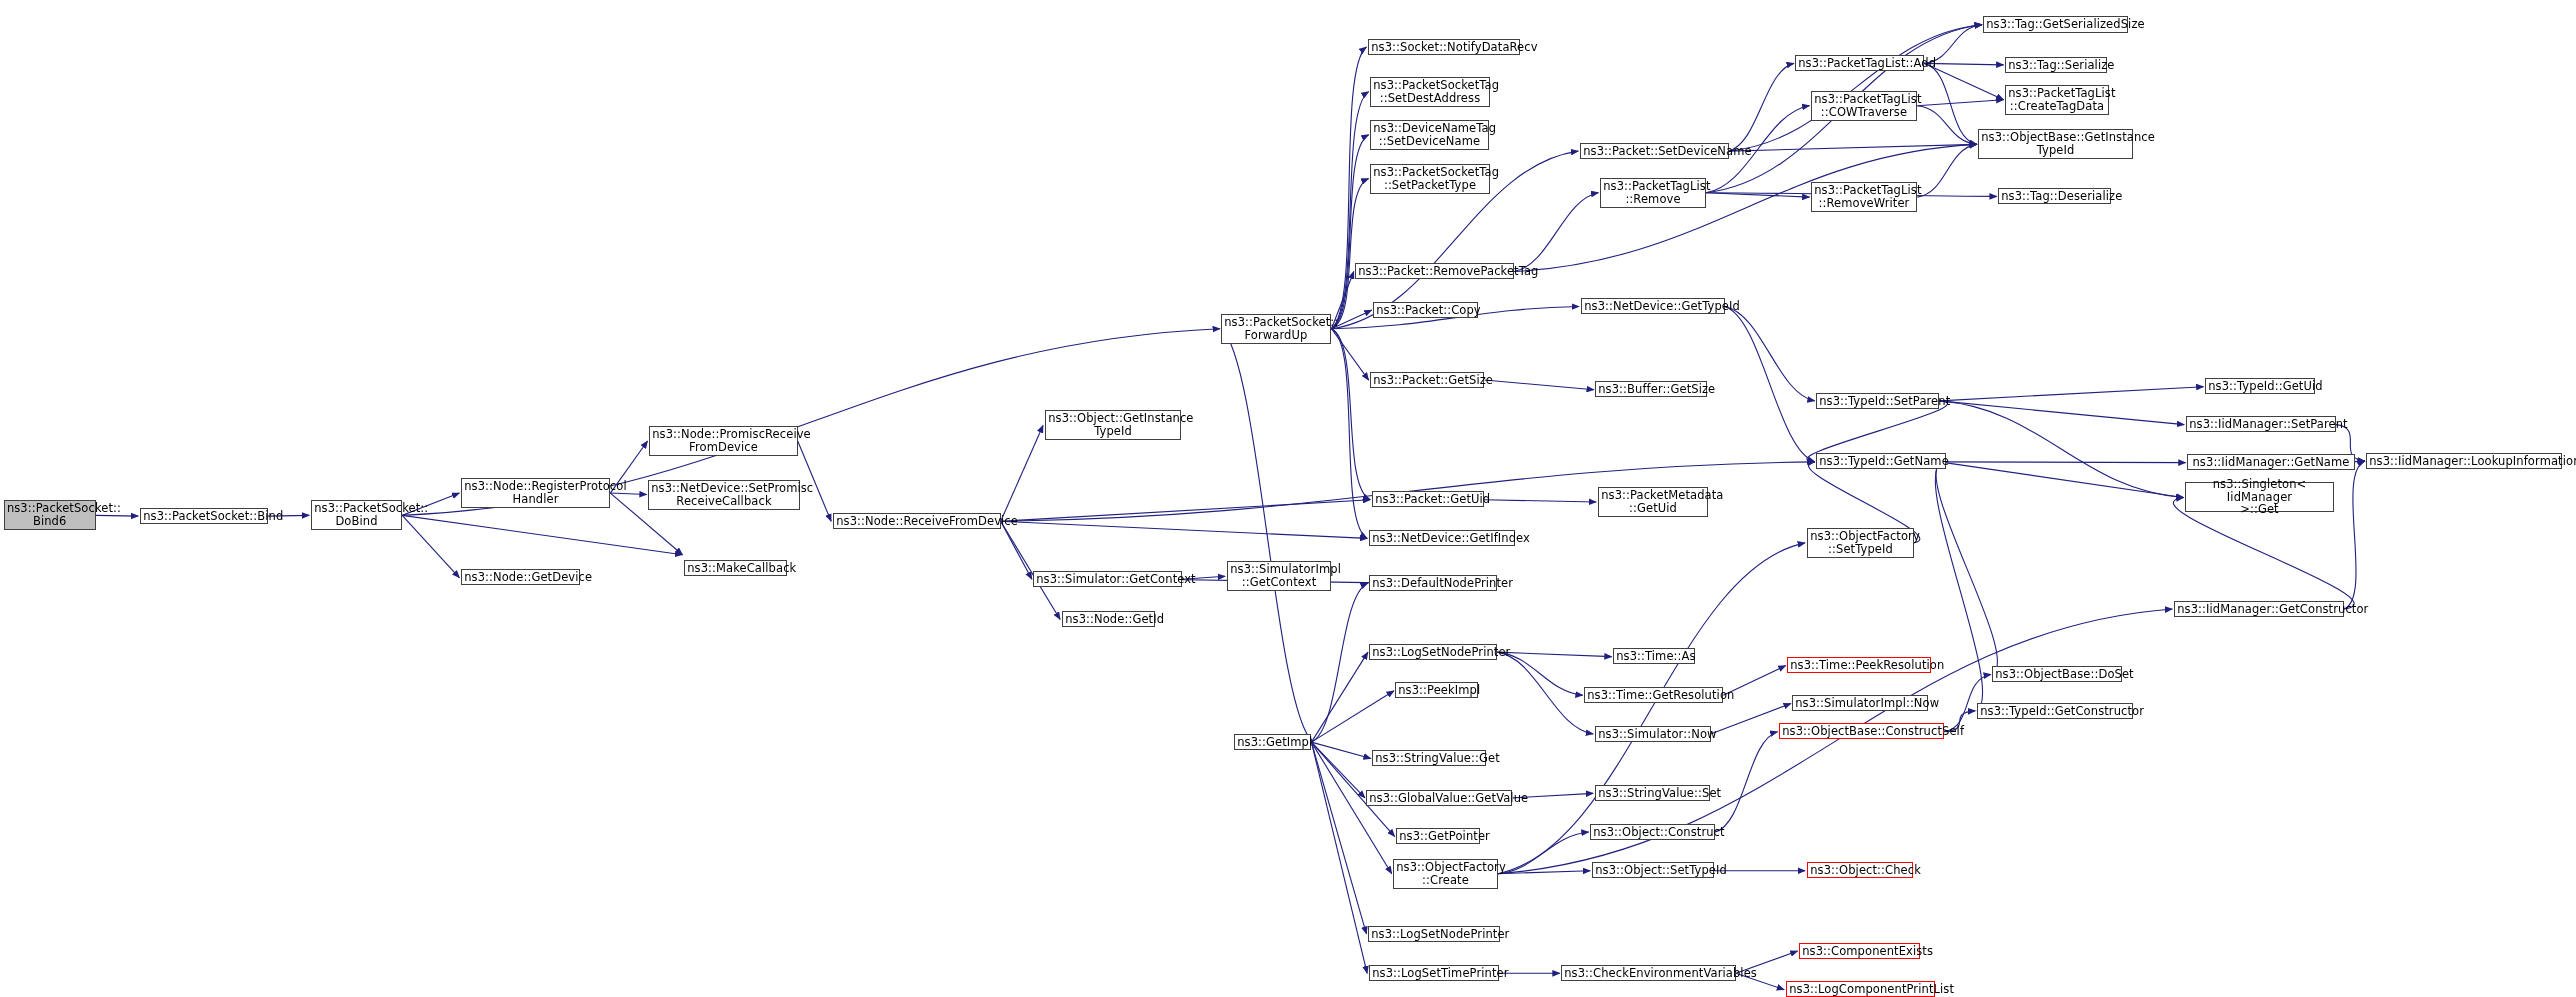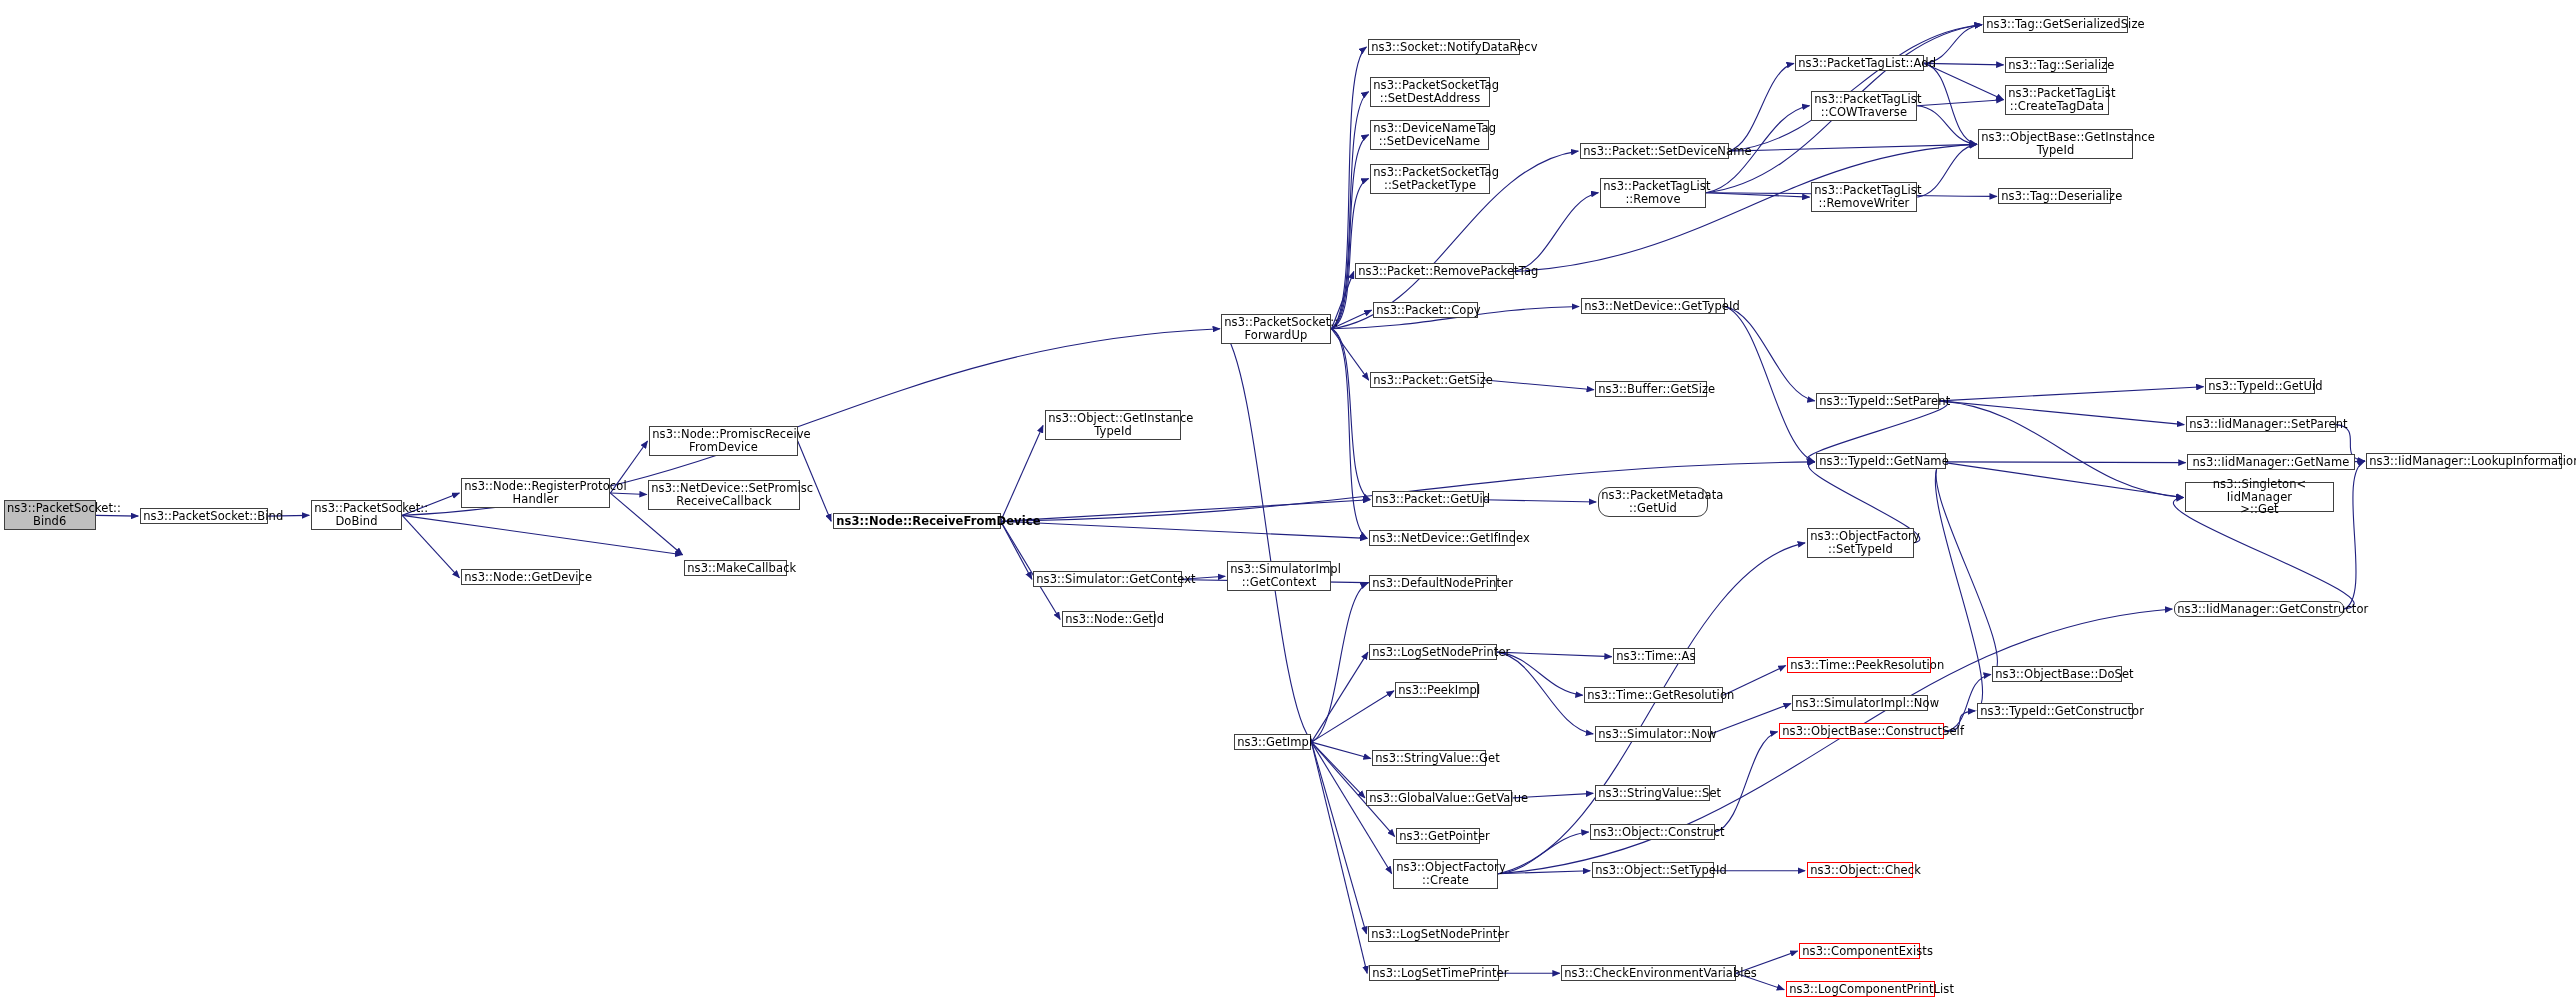--- a/index.html
+++ b/index.html
@@ -160,21 +160,21 @@
     <div class="node" style="left: 311px; top: 500px; width: 91px; height: 30px;"><span class="node-label">ns3::PacketSocket::
 DoBind</span></div>
     <div class="node" style="left: 461px; top: 478px; width: 149px; height: 30px;"><span class="node-label">ns3::Node::RegisterProtocol
 Handler</span></div>
     <div class="node" style="left: 649px; top: 426px; width: 149px; height: 30px;"><span class="node-label">ns3::Node::PromiscReceive
 FromDevice</span></div>
     <div class="node" style="left: 648px; top: 480px; width: 152px; height: 30px;"><span class="node-label">ns3::NetDevice::SetPromisc
 ReceiveCallback</span></div>
     <div class="node" style="left: 684px; top: 560px; width: 103px; height: 16.4px;"><span class="node-label">ns3::MakeCallback</span></div>
     <div class="node" style="left: 461px; top: 569px; width: 119px; height: 16.4px;"><span class="node-label">ns3::Node::GetDevice</span></div>
-    <div class="node" style="left: 833px; top: 513px; width: 168px; height: 16.4px; font-weight: bold;"><span class="node-label">ns3::Node::ReceiveFromDevice</span></div>
+    <div class="node" style="left: 833px; top: 513px; width: 168px; height: 16.4px;"><span class="node-label">ns3::Node::ReceiveFromDevice</span></div>
     <div class="node" style="left: 1045px; top: 410px; width: 136px; height: 30px;"><span class="node-label">ns3::Object::GetInstance
 TypeId</span></div>
     <div class="node" style="left: 1221px; top: 314px; width: 110px; height: 30px;"><span class="node-label">ns3::PacketSocket::
 ForwardUp</span></div>
     <div class="node" style="left: 1368px; top: 39px; width: 152px; height: 16.4px;"><span class="node-label">ns3::Socket::NotifyDataRecv</span></div>
     <div class="node" style="left: 1370px; top: 77px; width: 120px; height: 30px;"><span class="node-label">ns3::PacketSocketTag
 ::SetDestAddress</span></div>
     <div class="node" style="left: 1370px; top: 120px; width: 119px; height: 30px;"><span class="node-label">ns3::DeviceNameTag
 ::SetDeviceName</span></div>
     <div class="node" style="left: 1370px; top: 164px; width: 120px; height: 30px;"><span class="node-label">ns3::PacketSocketTag
@@ -209,31 +209,31 @@
 ::RemoveWriter</span></div>
     <div class="node" style="left: 1983px; top: 16.4px; width: 145px; height: 16.4px;"><span class="node-label">ns3::Tag::GetSerializedSize</span></div>
     <div class="node" style="left: 2005px; top: 57px; width: 102px; height: 16.4px;"><span class="node-label">ns3::Tag::Serialize</span></div>
     <div class="node" style="left: 2005px; top: 85px; width: 104px; height: 30px;"><span class="node-label">ns3::PacketTagList
 ::CreateTagData</span></div>
     <div class="node" style="left: 1978px; top: 129px; width: 155px; height: 30px;"><span class="node-label">ns3::ObjectBase::GetInstance
 TypeId</span></div>
     <div class="node" style="left: 1998px; top: 188px; width: 113px; height: 16.4px;"><span class="node-label">ns3::Tag::Deserialize</span></div>
     <div class="node" style="left: 1581px; top: 298px; width: 144px; height: 16.4px;"><span class="node-label">ns3::NetDevice::GetTypeId</span></div>
     <div class="node" style="left: 1595px; top: 381px; width: 112px; height: 16.4px;"><span class="node-label">ns3::Buffer::GetSize</span></div>
-    <div class="node" style="left: 1598px; top: 487px; width: 110px; height: 30px; border-radius: 11px;"><span class="node-label">ns3::PacketMetadata
+    <div class="node" style="left: 1598px; top: 487px; width: 110px; height: 30px;"><span class="node-label">ns3::PacketMetadata
 ::GetUid</span></div>
     <div class="node" style="left: 1816px; top: 393px; width: 123px; height: 16.4px;"><span class="node-label">ns3::TypeId::SetParent</span></div>
     <div class="node" style="left: 1816px; top: 453px; width: 130px; height: 16.4px;"><span class="node-label">ns3::TypeId::GetName</span></div>
     <div class="node" style="left: 2205px; top: 378px; width: 110px; height: 16.4px;"><span class="node-label">ns3::TypeId::GetUid</span></div>
     <div class="node" style="left: 2186px; top: 416px; width: 150px; height: 16.4px;"><span class="node-label">ns3::IidManager::SetParent</span></div>
     <div class="node" style="left: 2187px; top: 454px; width: 168px; height: 16.4px;"><span class="node-label">ns3::IidManager::GetName</span></div>
     <div class="node" style="left: 2185px; top: 482px; width: 149px; height: 30px;"><span class="node-label">ns3::Singleton&lt; IidManager
 &gt;::Get</span></div>
     <div class="node" style="left: 2366px; top: 453px; width: 196px; height: 16.4px;"><span class="node-label">ns3::IidManager::LookupInformation</span></div>
-    <div class="node" style="left: 2174px; top: 601px; width: 170px; height: 16.4px; border-radius: 7px;"><span class="node-label">ns3::IidManager::GetConstructor</span></div>
+    <div class="node" style="left: 2174px; top: 601px; width: 170px; height: 16.4px;"><span class="node-label">ns3::IidManager::GetConstructor</span></div>
     <div class="node" style="left: 1807px; top: 528px; width: 107px; height: 30px;"><span class="node-label">ns3::ObjectFactory
 ::SetTypeId</span></div>
     <div class="node" style="left: 1992px; top: 666px; width: 130px; height: 16.4px;"><span class="node-label">ns3::ObjectBase::DoSet</span></div>
     <div class="node" style="left: 1977px; top: 703px; width: 156px; height: 16.4px;"><span class="node-label">ns3::TypeId::GetConstructor</span></div>
     <div class="node" style="left: 1613px; top: 648px; width: 82px; height: 16.4px;"><span class="node-label">ns3::Time::As</span></div>
     <div class="node" style="left: 1584px; top: 687px; width: 139px; height: 16.4px;"><span class="node-label">ns3::Time::GetResolution</span></div>
     <div class="node" style="left: 1595px; top: 726px; width: 116px; height: 16.4px;"><span class="node-label">ns3::Simulator::Now</span></div>
     <div class="node red" style="left: 1787px; top: 657px; width: 144px; height: 16.4px;"><span class="node-label">ns3::Time::PeekResolution</span></div>
     <div class="node" style="left: 1792px; top: 695px; width: 136px; height: 16.4px;"><span class="node-label">ns3::SimulatorImpl::Now</span></div>
     <div class="node red" style="left: 1779px; top: 723px; width: 165px; height: 16.4px;"><span class="node-label">ns3::ObjectBase::ConstructSelf</span></div>

